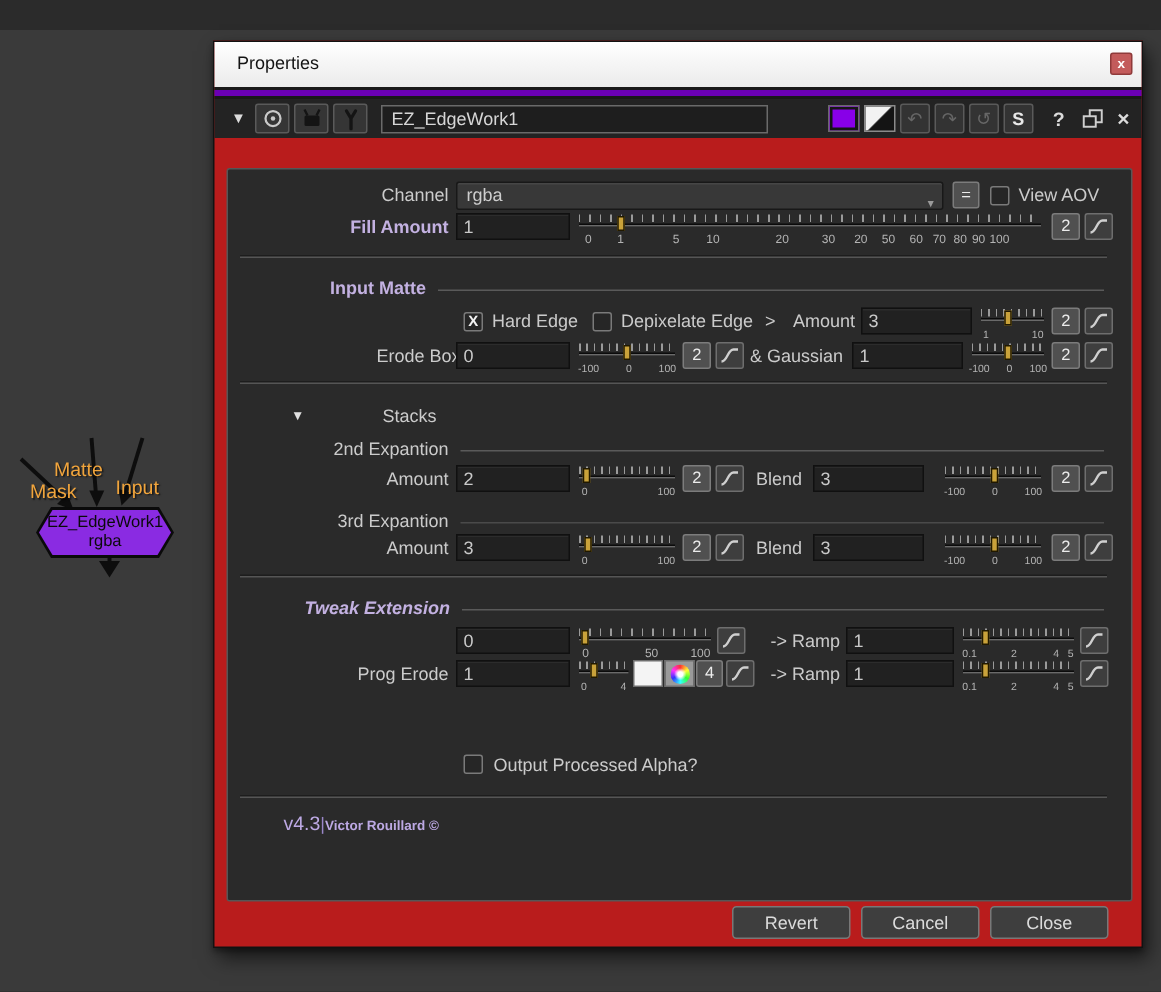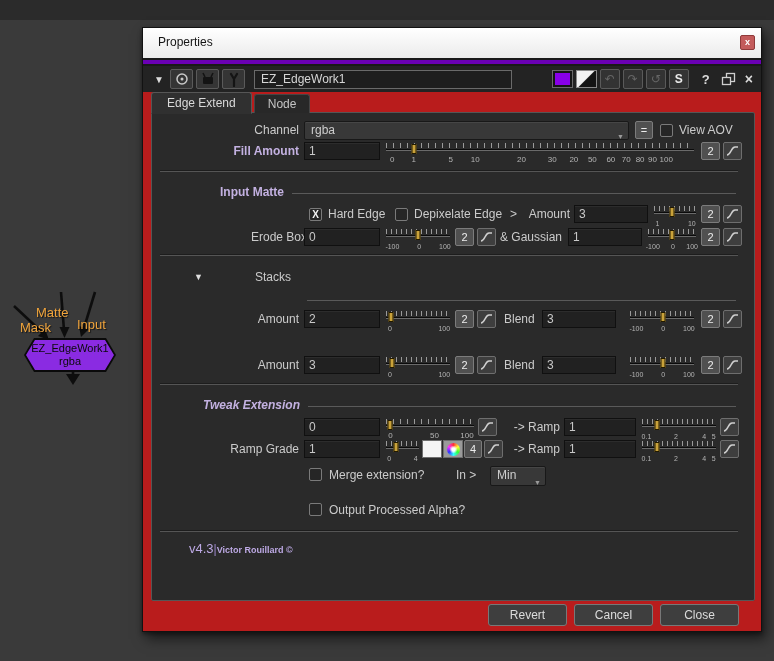--- a/index.html
+++ b/index.html
@@ -200,24 +200,20 @@
     <span class="tb-plain">?</span>
     <span class="float-icon">
       <svg width="15" height="14" viewBox="0 0 15 14">
         <rect x="5.5" y="1.5" width="8" height="8" fill="none" stroke="#cfcfcf" stroke-width="1.3"></rect>
         <rect x="1.5" y="5.5" width="8" height="7" fill="#232323" stroke="#cfcfcf" stroke-width="1.3"></rect>
       </svg>
     </span>
     <span class="tb-x">×</span>
   </div>
 
-  <div class="tabs">
-    <div class="tab active">Edge Extend</div>
-    <div class="tab inactive">Node</div>
-  </div>
 
   <div class="content">
 
     <div class="crow" style="top:8px;">
       <span class="rlbl" style="left:0; width:147px;">Channel</span>
       <div class="dropdown" style="left:152px; width:325px;">
         <span>rgba</span>
         <span class="dd-arrow">▼</span>
       </div>
       <div class="btn2" style="left:483px; width:18px;">=</div>
@@ -320,20 +316,21 @@
     </div>
 
     <div class="divider" style="top:141px;"></div>
 
     <div class="crow" style="top:155px;">
       <span class="llbl tri" style="left:42px; top:4px;">▼</span>
       <span class="llbl" style="left:103px;">Stacks</span>
     </div>
 
     <div class="crow" style="top:177px;">
+      <span class="rlbl" style="left:0; width:147px;">2nd Expantion</span>
       <div class="hline" style="left:155px;"></div>
     </div>
 
     <div class="crow" style="top:197px;">
       <span class="rlbl" style="left:0; width:147px;">Amount</span>
       <input class="field" style="left: 152px; width: 76px;" value="2">
       <div class="slider mini" style="left:234px; width:64px;">
         <div class="ticks"></div>
         <div class="groove"></div>
         <div class="handle" style="left:8%;"></div>
@@ -357,20 +354,24 @@
         <span class="tk" style="left:92%;">100</span>
       </div>
       <div class="btn2" style="left:549px;">2</div>
       <div class="curve-btn" style="left:571px;">
         <svg width="13" height="12" viewBox="0 0 13 12">
             <path d="M1 10 C5 10 5 2 9 2 L12 2" fill="none" stroke-width="1.6"></path>
           </svg>
       </div>
     </div>
 
+    <div class="crow" style="top:225px;">
+      <span class="rlbl" style="left:0; width:147px;">3rd Expantion</span>
+      <div class="hline" style="left:155px; background:#4a4a4a;"></div>
+    </div>
 
     <div class="crow" style="top:243px;">
       <span class="rlbl" style="left:0; width:147px;">Amount</span>
       <input class="field" style="left: 152px; width: 76px;" value="3">
       <div class="slider mini" style="left:234px; width:64px;">
         <div class="ticks"></div>
         <div class="groove"></div>
         <div class="handle" style="left:10%;"></div>
         <span class="tk" style="left:6%;">0</span>
         <span class="tk" style="left:91%;">100</span>
@@ -433,21 +434,21 @@
         <span class="tk" style="left:97%;">5</span>
       </div>
       <div class="curve-btn" style="left:568px;">
         <svg width="13" height="12" viewBox="0 0 13 12">
             <path d="M1 10 C5 10 5 2 9 2 L12 2" fill="none" stroke-width="1.6"></path>
           </svg>
       </div>
     </div>
 
     <div class="crow" style="top:327px;">
-      <span class="rlbl" style="left:0; width:147px;">Ramp Grade</span>
+      <span class="rlbl" style="left:0; width:147px;">Prog Erode</span>
       <input class="field" style="left: 152px; width: 76px;" value="1">
       <div class="slider mini" style="left:234px; width:33px;">
         <div class="ticks"></div>
         <div class="groove"></div>
         <div class="handle" style="left:30%;"></div>
         <span class="tk" style="left:10%;">0</span>
         <span class="tk" style="left:90%;">4</span>
       </div>
       <div class="swatch-white" style="left:270px;"></div>
       <div class="wheel-btn" style="left:291px;">
@@ -470,29 +471,20 @@
         <span class="tk" style="left:84%;">4</span>
         <span class="tk" style="left:97%;">5</span>
       </div>
       <div class="curve-btn" style="left:568px;">
         <svg width="13" height="12" viewBox="0 0 13 12">
             <path d="M1 10 C5 10 5 2 9 2 L12 2" fill="none" stroke-width="1.6"></path>
           </svg>
       </div>
     </div>
 
-    <div class="crow" style="top:351px; height:24px;">
-      <div class="checkbox" style="left:157px; top:4px;"></div>
-      <span class="llbl" style="left:177px; top:4px;">Merge extension?</span>
-      <span class="llbl" style="left:304px; top:4px;">In &gt;</span>
-      <div class="dropdown" style="left:338px; top:2px; width:56px; height:20px;">
-        <span>Min</span>
-        <span class="dd-arrow" style="top:7px;">▼</span>
-      </div>
-    </div>
 
     <div class="crow" style="top:388px;">
       <div class="checkbox" style="left:157px; top:2px;"></div>
       <span class="llbl" style="left:177px;">Output Processed Alpha?</span>
     </div>
 
     <div class="divider" style="top:417px;"></div>
 
     <div class="version-row">
       <span class="version-num">v4.3</span>

